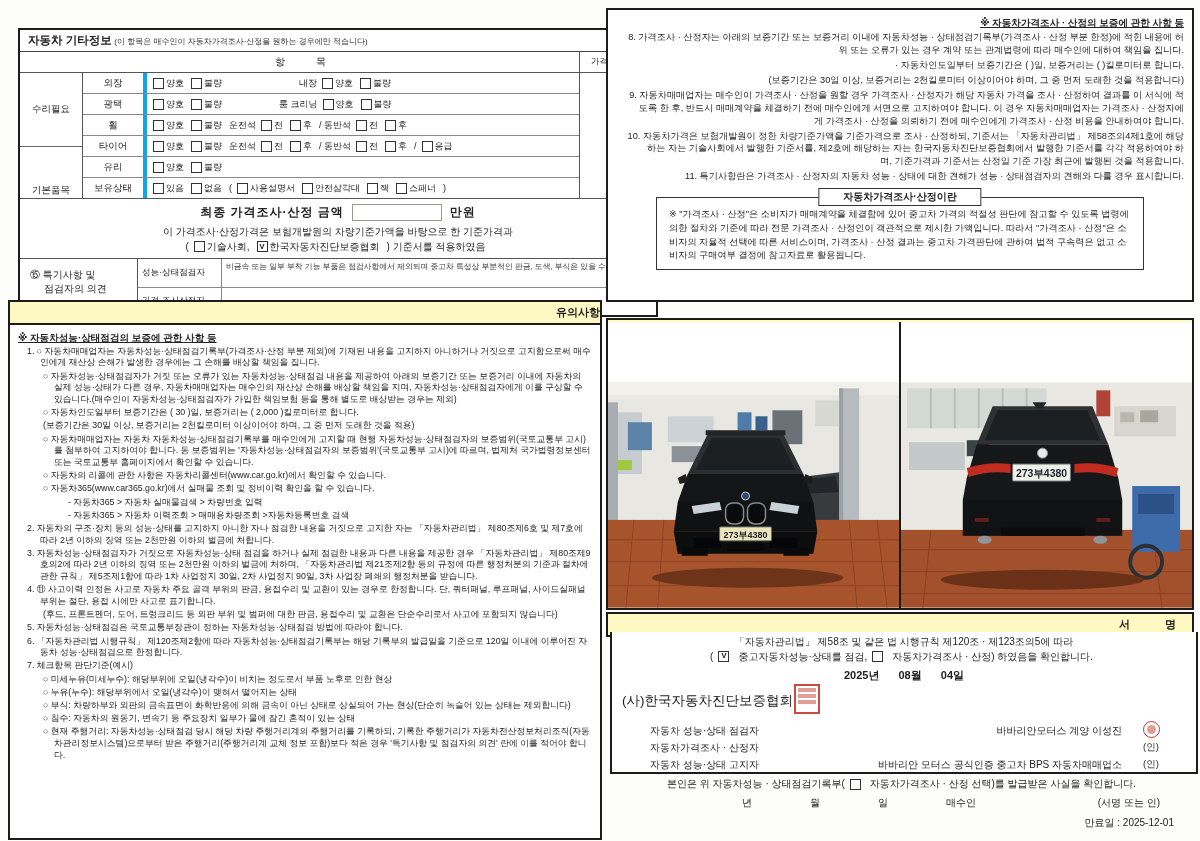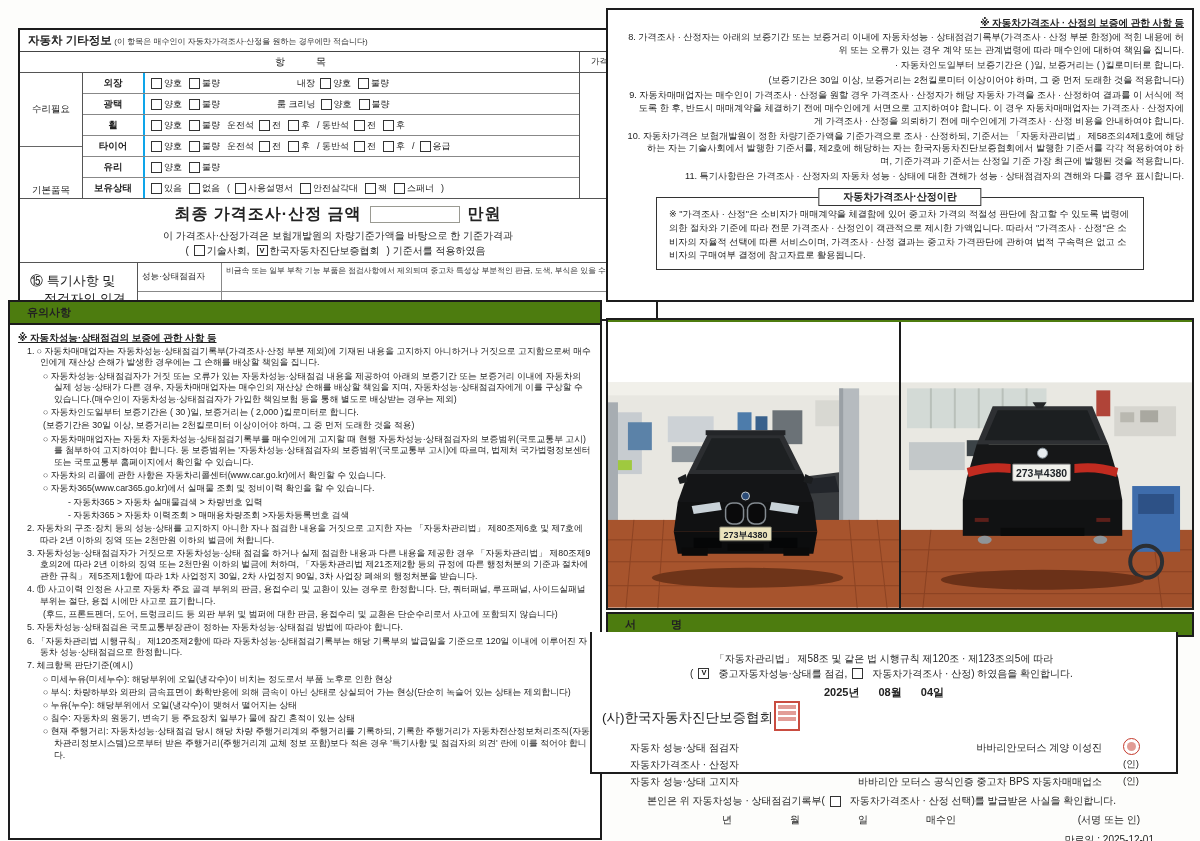--- a/index.html
+++ b/index.html
@@ -1,47 +1,47 @@
 <!DOCTYPE html>
 <html><head>
 <meta charset="utf-8">
 <style>
   html,body{margin:0;padding:0;background:#ffffff;}
   .page{position:relative;width:1200px;height:841px;background:#fdfdfb;
         font-family:"Liberation Sans","DejaVu Sans",sans-serif;color:#222;overflow:hidden;}
   .abs{position:absolute;}
   .box2{border:2px solid #1c1c1c;background:#fff;box-sizing:border-box;}
-  .gbar{background:#4d7c0f;border:2px solid #1c1c1c;text-align:left;font-weight:bold;
-        font-size:11px;padding:3px 17px;box-sizing:border-box;}
+  .gbar{background:#fef9c3;border:2px solid #1c1c1c;text-align:right;font-weight:bold;
+        font-size:11px;padding:3px 0;box-sizing:border-box;}
   
   #other-info{left:18px;top:28px;width:640px;font-size:9.5px;}
   .t-title{padding:3px 8px;border-bottom:1px solid #444;}
   .t-title .tt{font-size:11.5px;font-weight:bold;}
   .t-title .tn{font-size:8px;color:#333;}
   .t-head{display:flex;border-bottom:1px solid #555;padding-left:16px;}
   .th-items{flex:1;text-align:center;border-right:1px solid #555;padding:3px 0;letter-spacing:14px;font-size:10px;}
   .th-price{width:76px;text-align:center;padding:4px 0 0;font-size:8.5px;}
   .t-body{display:flex;border-bottom:1px solid #555;}
   .t-cat{width:62px;border-right:1px solid #555;display:flex;flex-direction:column;gap:37px;}
   .cat{display:flex;align-items:center;justify-content:center;}
   .cat.repair{flex:5;border-bottom:1px solid #666;}
   .cat.basic{flex:1;}
   .t-rows{flex:1;border-right:1px solid #555;}
   .trow{display:flex;align-items:stretch;height:20px;border-bottom:1px solid #888;}
   .trow:last-child{border-bottom:none;}
-  .trow .sub{width:60px;display:flex;align-items:center;justify-content:center;border-right:2px solid #0ea5e9;font-weight:bold;}
+  .trow .sub{width:60px;display:flex;align-items:center;justify-content:center;border-right:4px solid #0ea5e9;}
   .trow .toks{flex:1;display:flex;align-items:center;padding-left:6px;font-size:9px;}
   .t-price{width:76px;display:flex;align-items:center;justify-content:center;font-size:10px;}
   .t-final{display:flex;align-items:center;justify-content:center;gap:8px;padding:5px 0 3px;}
-  .t-final .fl{font-size:16px;font-weight:bold;letter-spacing:1px;}
+  .t-final .fl{font-size:12px;font-weight:bold;letter-spacing:1px;}
   .price-input{display:inline-block;width:88px;height:15px;border:1px solid #9a9a92;background:#fff;}
   .t-basis{text-align:center;font-size:10px;line-height:1.5;padding-bottom:4px;}
   .t-basis .tokens{display:flex;justify-content:center;align-items:center;font-size:10px;}
   .t-remarks{display:flex;border-top:1px solid #555;min-height:56px;}
-  .r-cat{width:118px;border-right:1px solid #555;font-size:13px;padding:9px 2px 0 10px;box-sizing:border-box;}
+  .r-cat{width:118px;border-right:1px solid #555;font-size:10px;padding:9px 2px 0 10px;box-sizing:border-box;}
   .r-cat .l2{padding-left:14px;}
   .r-rows{flex:1;display:flex;flex-direction:column;}
   .r-row{display:flex;border-bottom:1px solid #888;flex:1;}
   .r-row:last-child{border-bottom:none;}
   .r-lab{width:84px;font-size:8.6px;display:flex;align-items:center;padding-left:4px;border-right:1px solid #888;box-sizing:border-box;}
   .r-txt{flex:1;font-size:7.8px;line-height:1.3;padding:3px 4px;color:#333;}
   
   .cb{display:inline-flex;align-items:center;margin-right:7px;}
   .cb .bx{width:9px;height:9px;border:1px solid #333;display:inline-flex;align-items:center;
           justify-content:center;font-size:7.5px;font-weight:bold;background:#fff;margin-right:2px;color:#111;}
@@ -64,21 +64,21 @@
             border:1.5px solid #333;padding:1px 24px;font-weight:bold;font-size:10px;white-space:nowrap;}
   #deftext{font-size:9.2px;line-height:1.5;}
   
   #photos-bar{left:606px;top:318px;width:588px;letter-spacing:2px;}
   #photo-row{left:606px;top:322px;width:588px;height:288px;display:flex;border-top:none;}
   .photo{flex:1;position:relative;background:#fff;}
   .photo:first-child{border-right:2px solid #1c1c1c;}
   .photo svg{position:absolute;left:0;bottom:0;width:100%;height:226px;display:block;}
   
   #sign-bar{left:606px;top:612px;width:588px;letter-spacing:16px;}
-  #sign-body{left:590px;top:632px;width:588px;height:142px;border-top:none;padding:20px 10px;box-sizing:border-box;}
+  #sign-body{left:610px;top:632px;width:588px;height:142px;border-top:none;padding:3px 10px;box-sizing:border-box;}
   .s-line{text-align:center;font-size:10px;line-height:1.45;}
   .s-line.tokens{display:flex;justify-content:center;align-items:center;}
   .s-date{text-align:center;font-weight:bold;font-size:11px;word-spacing:16px;margin-top:4px;}
   .s-org{font-size:13.5px;font-weight:normal;margin:3px 0 6px;position:relative;}
   .sq-stamp{width:22px;height:26px;border:2px solid #c4392c;display:inline-block;vertical-align:middle;
             margin-left:1px;position:relative;top:-2px;opacity:.9;}
   .sq-stamp i{display:block;height:4px;margin:2px 2px 0;background:rgba(196,57,44,.55);}
   .srow{display:flex;align-items:center;height:17px;padding:0 14px;}
   .s-lab{width:235px;font-size:10px;padding-left:14px;box-sizing:border-box;}
   .s-val{flex:1;text-align:right;font-size:10px;padding-right:8px;}
@@ -327,22 +327,22 @@
         <div class="para i3">- 자동차365 &gt; 자동차 실매물검색 &gt; 차량번호 입력</div>
         <div class="para i3">- 자동차365 &gt; 자동차 이력조회 &gt; 매매용차량조회 &gt;자동차등록번호 검색</div>
         <div class="para i1">2. 자동차의 구조·장치 등의 성능·상태를 고지하지 아니한 자나 점검한 내용을 거짓으로 고지한 자는 「자동차관리법」 제80조제6호 및 제7호에 따라 2년 이하의 징역 또는 2천만원 이하의 벌금에 처합니다.</div>
         <div class="para i1">3. 자동차성능·상태점검자가 거짓으로 자동차성능·상태 점검을 하거나 실제 점검한 내용과 다른 내용을 제공한 경우 「자동차관리법」 제80조제9호의2에 따라 2년 이하의 징역 또는 2천만원 이하의 벌금에 처하며, 「자동차관리법 제21조제2항 등의 규정에 따른 행정처분의 기준과 절차에 관한 규칙」 제5조제1항에 따라 1차 사업정지 30일, 2차 사업정지 90일, 3차 사업장 폐쇄의 행정처분을 받습니다.</div>
         <div class="para i1">4. ⑪ 사고이력 인정은 사고로 자동차 주요 골격 부위의 판금, 용접수리 및 교환이 있는 경우로 한정합니다. 단, 쿼터패널, 루프패널, 사이드실패널 부위는 절단, 용접 시에만 사고로 표기합니다.</div>
         <div class="para i2">(후드, 프론트펜더, 도어, 트렁크리드 등 외판 부위 및 범퍼에 대한 판금, 용접수리 및 교환은 단순수리로서 사고에 포함되지 않습니다)</div>
         <div class="para i1">5. 자동차성능·상태점검은 국토교통부장관이 정하는 자동차성능·상태점검 방법에 따라야 합니다.</div>
         <div class="para i1">6. 「자동차관리법 시행규칙」 제120조제2항에 따라 자동차성능·상태점검기록부는 해당 기록부의 발급일을 기준으로 120일 이내에 이루어진 자동차 성능·상태점검으로 한정합니다.</div>
         <div class="para i1">7. 체크항목 판단기준(예시)</div>
         <div class="para i2">○ 미세누유(미세누수): 해당부위에 오일(냉각수)이 비치는 정도로서 부품 노후로 인한 현상</div>
+        <div class="para i2">○ 누유(누수): 해당부위에서 오일(냉각수)이 맺혀서 떨어지는 상태</div>
         <div class="para i2">○ 부식: 차량하부와 외판의 금속표면이 화학반응에 의해 금속이 아닌 상태로 상실되어 가는  현상(단순히 녹슬어 있는 상태는 제외합니다)</div>
-        <div class="para i2">○ 누유(누수): 해당부위에서 오일(냉각수)이 맺혀서 떨어지는 상태</div>
         <div class="para i2">○ 침수: 자동차의 원동기, 변속기 등 주요장치 일부가 물에 잠긴 흔적이 있는 상태</div>
         <div class="para i2">○ 현재 주행거리: 자동차성능·상태점검 당시 해당 차량 주행거리계의 주행거리를 기록하되, 기록한 주행거리가 자동차전산정보처리조직(자동차관리정보시스템)으로부터 받은 주행거리(주행거리계 교체 정보 포함)보다 적은 경우 '특기사항 및 점검자의 의견' 란에 이를 적어야 합니다.</div>
       </div>
   </section>
 
   <section id="right-top" class="abs box2">
     <div id="warranty-list">
         <div class="para i0 hb">※ 자동차가격조사 · 산정의 보증에 관한 사항 등</div>
         <div class="para i1">8. 가격조사 · 산정자는 아래의 보증기간 또는 보증거리 이내에 자동차성능 · 상태점검기록부(가격조사 · 산정 부분 한정)에 적힌 내용에 허위 또는 오류가 있는 경우 계약 또는 관계법령에 따라 매수인에 대하여 책임을 집니다.</div>
         <div class="para i2">· 자동차인도일부터 보증기간은 (    )일, 보증거리는 (    )킬로미터로 합니다.</div>

